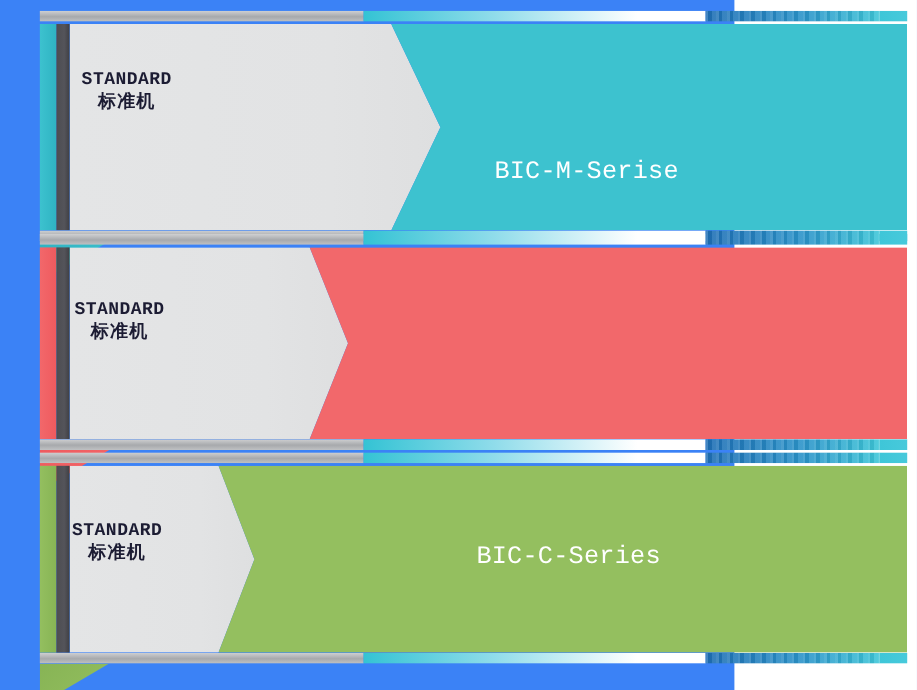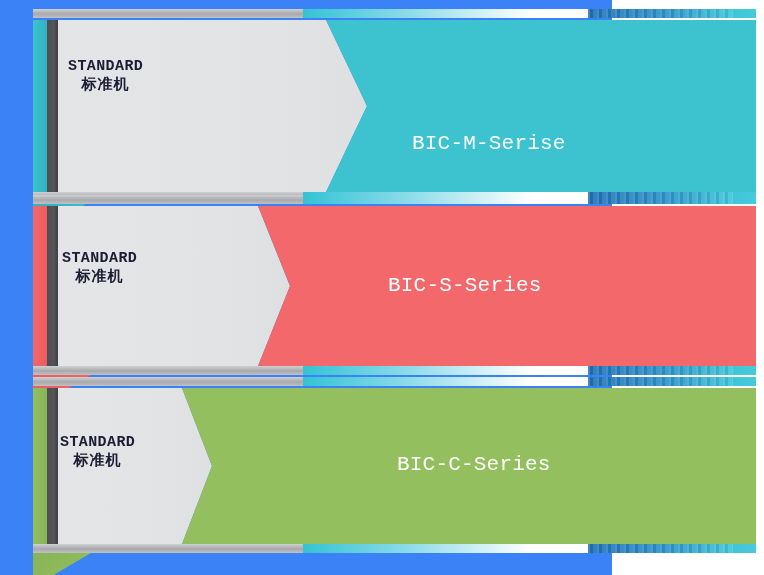--- a/index.html
+++ b/index.html
@@ -197,21 +197,20 @@
         <div class="seg-white"></div>
         <div class="seg-deepblue"></div>
         <div class="seg-teal2"></div>
       </div>
       <div class="tail" style="left: 33px; top: 180px; background: linear-gradient(135deg, rgb(239, 90, 94), rgb(242, 104, 107));"></div>
     </div>
     <div class="std-label" style="left: 62px; top: 250px;">
       <span class="en">STANDARD</span>
       <span class="cn">标准机</span>
     </div>
-    <div class="series-label" style="left: 388px; top: 274px;">BIC-S-Series</div>
     <div class="band" style="top: 377px; height: 180px;">
       <div class="strip" style="top: 0px;">
         <div class="seg-blue"></div>
         <div class="seg-gray"></div>
         <div class="seg-teal"></div>
         <div class="seg-white"></div>
         <div class="seg-deepblue"></div>
         <div class="seg-teal2"></div>
       </div>
       <div class="body" style="top: 11px; height: 156px;">

